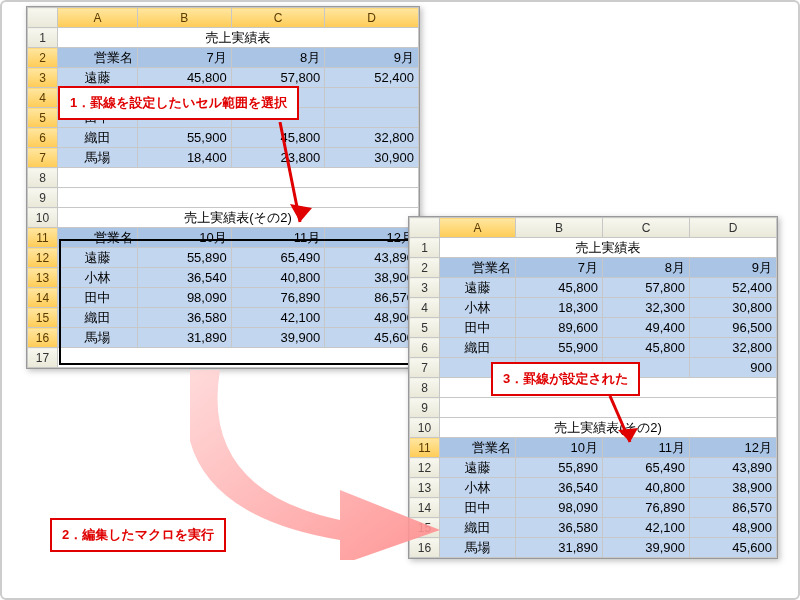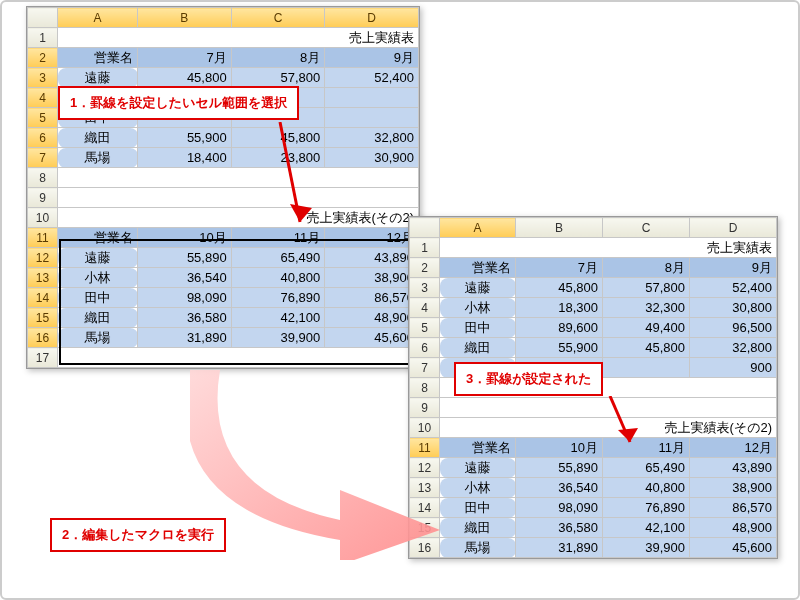--- a/index.html
+++ b/index.html
@@ -47,22 +47,22 @@
     text-align: center;
     color: #333;
     font-size: 12px;
   }
   .sheet .rowhdr { width: 28px; }
   .sheet .colhdr.sel, .sheet .rowhdr.sel {
     background: linear-gradient(#ffe6a0, #ffcc55);
     color: #5a3b00;
   }
   .sheet .corner { background: linear-gradient(#f7f7f0, #e9e8d8); }
-  .sheet td.text { text-align: center; border-radius: 8px; }
-  .sheet td.left { text-align: right; }
+  .sheet td.text { text-align: center; }
+  .sheet td.left { text-align: center; }
 
   
   .sheet td.sel {
     background: #c3d6ef;
   }
   .sheet td.hdrcell {
     background: #aac4e6;
     text-align: right;
   }
   .sheet tr.blank td { background: #fff; }
@@ -362,18 +362,18 @@
     <linearGradient id="g" x1="0" y1="0" x2="1" y2="1">
       <stop offset="0" stop-color="#ffd7d7"></stop>
       <stop offset="1" stop-color="#ff8a8a"></stop>
     </linearGradient>
   </defs>
   <path d="M30,0 Q10,120 150,150 L150,120 L250,160 L150,195 L150,170 Q-30,140 0,0 Z" fill="url(#g)" opacity="0.9"></path>
 </svg>
 
 <div class="callout" style="left:50px; top:518px;">2．編集したマクロを実行</div>
 
-<div class="callout" style="left:454px; top:362px;">3．罫線が設定された</div>
+<div class="callout" style="left:491px; top:362px;">3．罫線が設定された</div>
 
 <svg class="bigarrow" style="left:590px; top:396px; width:60px; height:60px;" viewBox="0 0 60 60">
   <line x1="20" y1="0" x2="40" y2="46" stroke="#e00000" stroke-width="3"></line>
   <polygon points="40,46 28,34 48,32" fill="#e00000"></polygon>
 </svg>
 
 </body></html>

